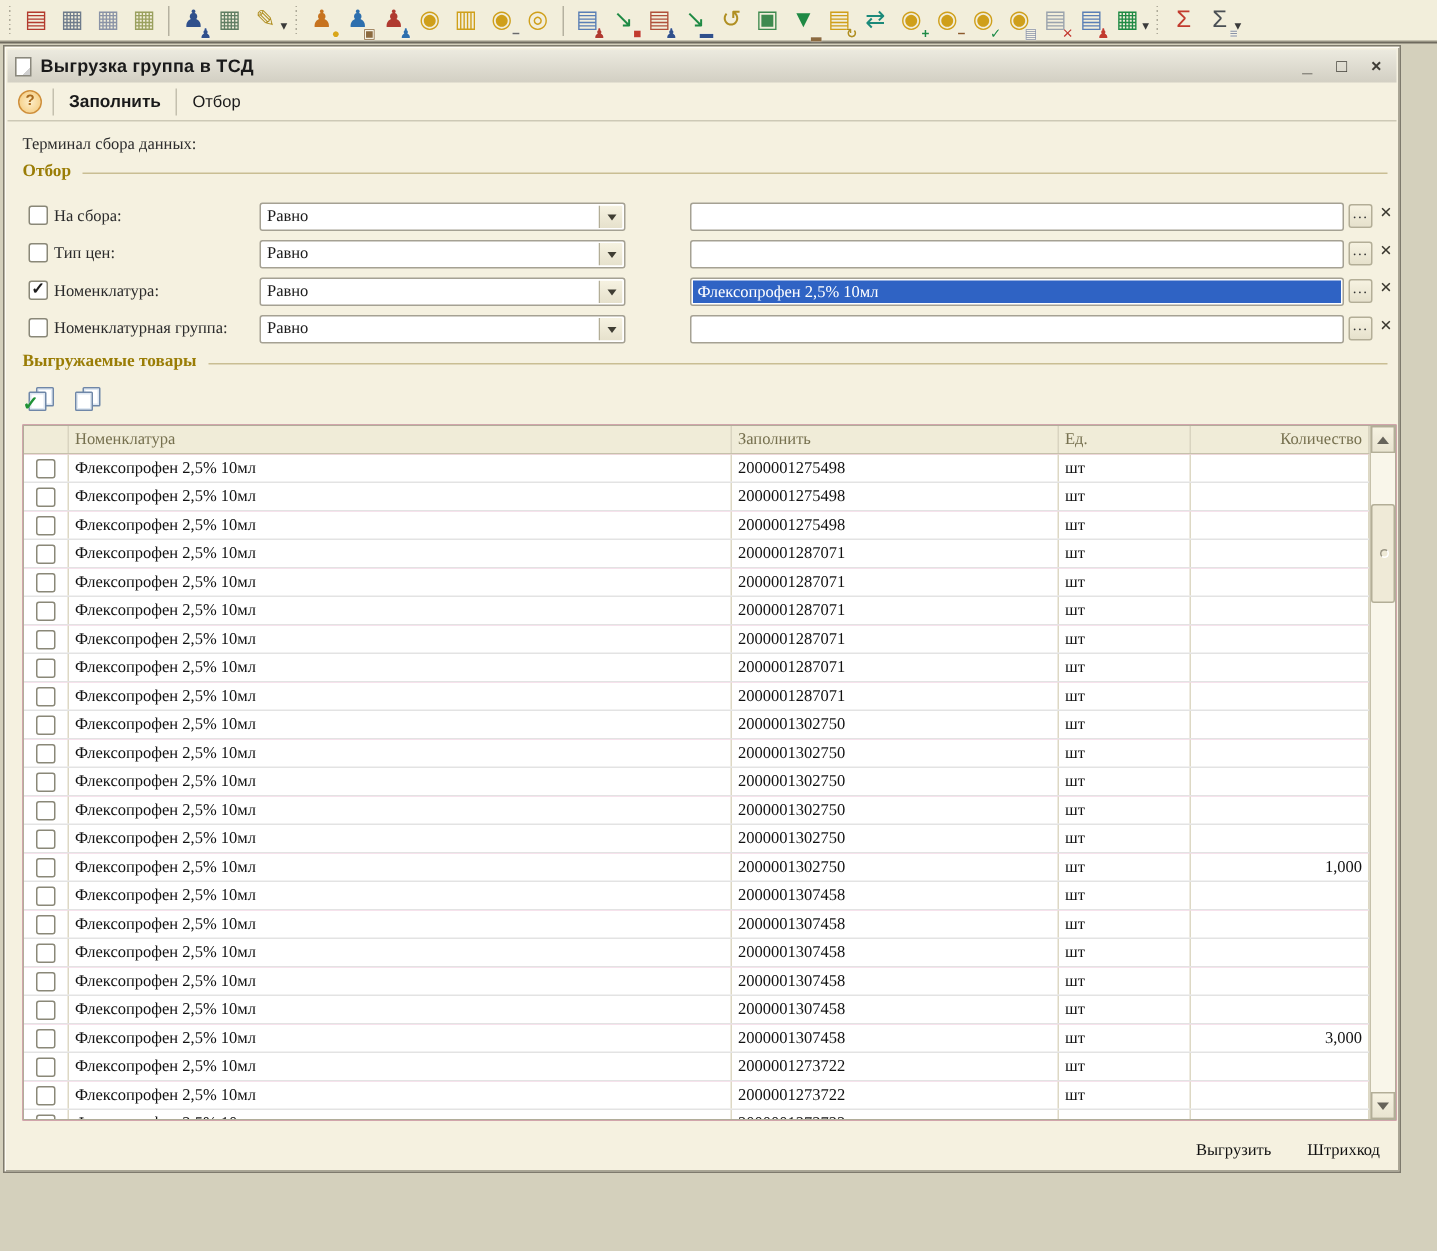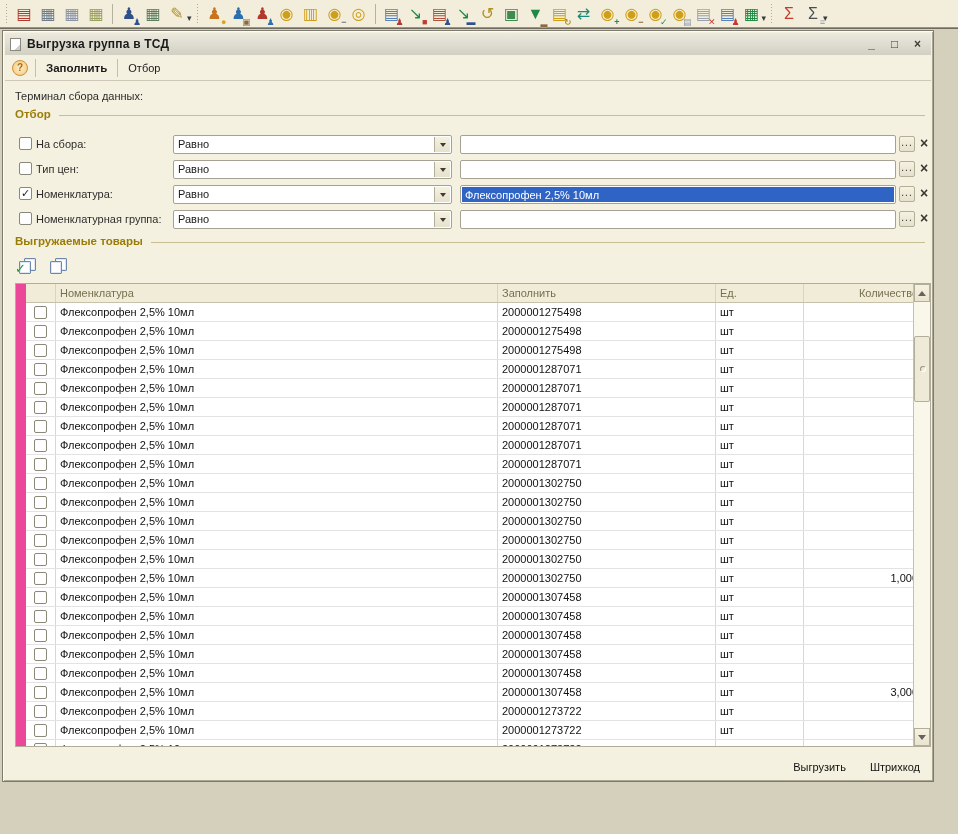--- a/index.html
+++ b/index.html
@@ -27,21 +27,21 @@
   .win-btn {width:17px; text-align:center; font-size:12px; font-weight:bold; color:#3f3d36; flex:none;}
 
   .form-toolbar {height:26px; margin:0 2px; display:flex; align-items:center; gap:7px; padding:0 7px;
     border-bottom:1px solid #cdc9b6; flex:none;}
   .help-btn {width:16px; height:16px; border-radius:50%; background:radial-gradient(#fdeec9,#f3c878);
     border:1px solid #cf8f3a; color:#a86a1e; font-weight:bold; font-size:10px; display:flex; align-items:center; justify-content:center; flex:none;}
   .ft-sep {width:1px; height:18px; background:#c4c0ae; flex:none;}
   .ft-btn {padding:0 3px;}
   .ft-btn.bold {font-weight:bold; font-size:11.5px;}
 
-  .form-body {flex:1; position:relative; margin:0 2px 2px 2px;}
+  .form-body {flex:1; position:relative; margin:0 2px 2px 2px;font-family:Liberation Serif, serif;}
 
   
   .t-label {position:absolute; left:10px; top:9px; color:#2c2c2c;}
   .combo {position:absolute; height:19px; background:#fff; border:1px solid #a5a193; border-radius:2px;}
   .terminal-combo {left:168px; top:6px; width:397px;}
   .combo-text {position:absolute; left:4px; top:2px; right:18px; white-space:nowrap; overflow:hidden;}
   .combo-btn {position:absolute; top:1px; right:1px; bottom:1px; width:16px; background:linear-gradient(#f6f2e1,#e6e1cc);
     border-left:1px solid #b3ae97; display:flex; align-items:center; justify-content:center; border-radius:0 1px 1px 0;}
   .tri-down-s {width:0; height:0; border-left:3px solid transparent; border-right:3px solid transparent; border-top:4px solid #3f3d33;}
   .combo-btn.disabled .tri-down-s {border-top-color:#a7a396;}
@@ -52,40 +52,40 @@
   .section-hd .line {flex:1; height:1px; background:#c9be93; margin-top:2px;}
   #sec-otbor {top:27px;}
   #sec-goods {top:154px;}
 
   
   .filter-row {position:absolute; left:0; width:100%; height:20px;}
   .checkbox {width:13px; height:13px; background:#fff; border:1px solid #8a8878; border-radius:2px;
     display:inline-flex; align-items:center; justify-content:center; font-size:11px; font-weight:bold; color:#1d1d1d; line-height:1;}
   .filter-row .checkbox {position:absolute; left:14px; top:3px;}
   .f-label {position:absolute; left:31px; top:4px; color:#2c2c2c;}
-  .f-combo {left:168px; top:1px; width:279px;}
+  .f-combo {left:168px; top:1px; width:244px;}
   .vfield {position:absolute; left:455px; top:1px; width:436px; height:19px; background:#fff; border:1px solid #a5a193; border-radius:2px;}
   .value-inner {position:absolute; inset:1px; display:flex; align-items:center; padding:0 3px; white-space:nowrap; overflow:hidden;}
   .value-inner.sel {background:#2f63c4; color:#fff;}
   .dots-btn {position:absolute; left:894px; top:2px; width:16px; height:16px; background:linear-gradient(#f6f2e1,#e6e1cc);
     border:1px solid #b3ae97; border-radius:2px; text-align:center; line-height:11px; font-size:10px; letter-spacing:1px; color:#333;}
   .clear-btn {position:absolute; left:912px; top:1px; width:14px; height:17px; font-size:14px; font-weight:bold;
     color:#3a382f; text-align:center; line-height:16px;}
 
   
   .mini-toolbar {position:absolute; left:12px; top:177px; display:flex; gap:10px;}
   .sheet-icon {position:relative; width:21px; height:19px; display:inline-block;}
   .sheet-icon .s {position:absolute; width:12px; height:13px; background:#fff; border:1px solid #6f87a8; border-radius:1px;
     box-shadow:inset 0 0 0 1px #dfe8f2;}
   .sheet-icon .s2 {left:7px; top:0;}
   .sheet-icon .s1 {left:2px; top:3px;}
   .sheet-icon .chk {position:absolute; left:-2px; top:3px; color:#1f9235; font-size:13px; font-weight:bold; z-index:2; text-shadow:0 0 1px #fff;}
 
   
-  .table {position:absolute; left:10px; top:202px; width:916px; height:464px; border:1px solid #b1ad9a; background:#ec4899; overflow:hidden;padding-left:10px;}
+  .table {position:absolute; left:10px; top:202px; width:916px; height:464px; border:1px solid #b1ad9a; background:#ec4899; overflow:hidden;}
   .thead {display:flex; height:19px; background:#f0ecd8; border-bottom:1px solid #c6c1ab; color:#76704f;}
   .th {padding:3px 4px 0 4px; border-right:1px solid #d9d4c0; overflow:hidden; white-space:nowrap;}
   .trow {display:flex; height:19px; border-bottom:1px solid #e3e3e3; background:#fff;}
   .td {padding:3px 4px 0 4px; border-right:1px solid #ddd8c4; overflow:hidden; white-space:nowrap; color:#111;}
   .cbc {width:30px; flex:none; display:flex; align-items:center; justify-content:center; padding:0;}
   .c-name {width:442px; flex:none;}
   .c-bar {width:218px; flex:none;}
   .c-unit {width:88px; flex:none;}
   .c-qty {width:119px; flex:none; text-align:right;}
 

